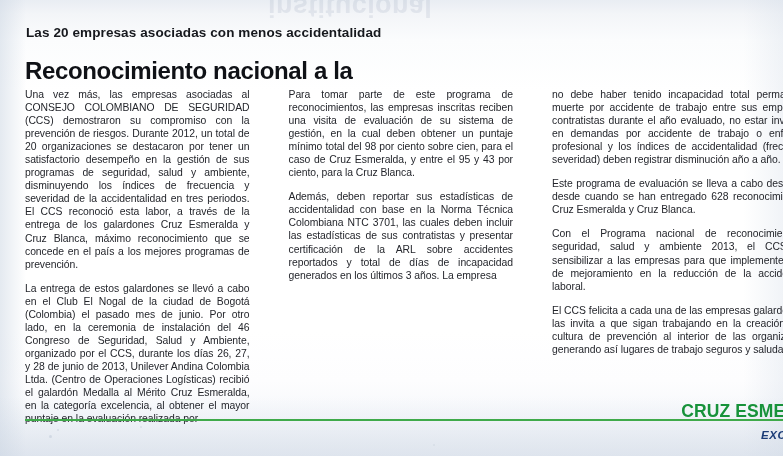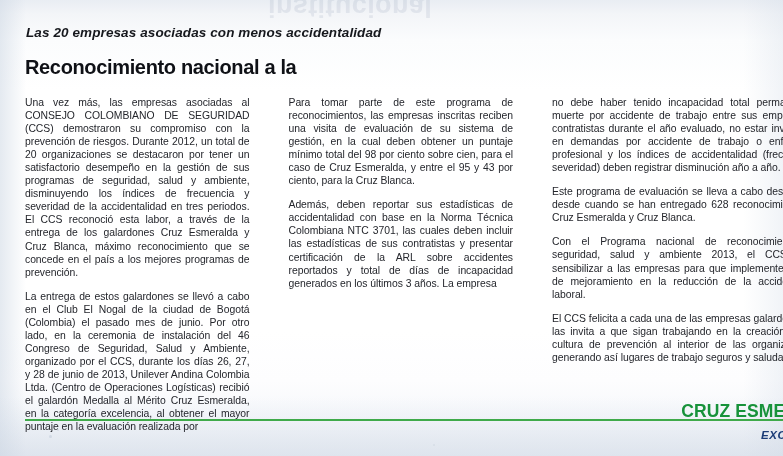--- a/index.html
+++ b/index.html
@@ -58,48 +58,47 @@
     pointer-events: none;
     user-select: none;
   }
 
   
   #kicker {
     position: absolute;
     left: 26px;
     top: 25px;
     font-size: 13.5px;
-    font-style: italic;
     font-weight: bold;
     letter-spacing: 0.1px;
     color: #16181d;
     white-space: nowrap;
     text-align: right;
   }
 
   #headline {
     position: absolute;
     left: 25px;
     top: 40px;
     width: 470px;
-    font-size: 20px;
+    font-size: 24px;
     line-height: 29px;
     font-weight: bold;
     letter-spacing: -0.35px;
     color: #0f1116;
   }
   #headline .hl-line {
     display: block;
     white-space: nowrap;
   }
 
   
   #columns {
     position: absolute;
-    top: 96px;
+    top: 88px;
     left: 25px;
     width: 758px;
     height: 300px;
     display: flex;
     gap: 12px;
   }
   .col {
     width: 243px;
     margin-right: 27px;
     font-size: 10.4px;

